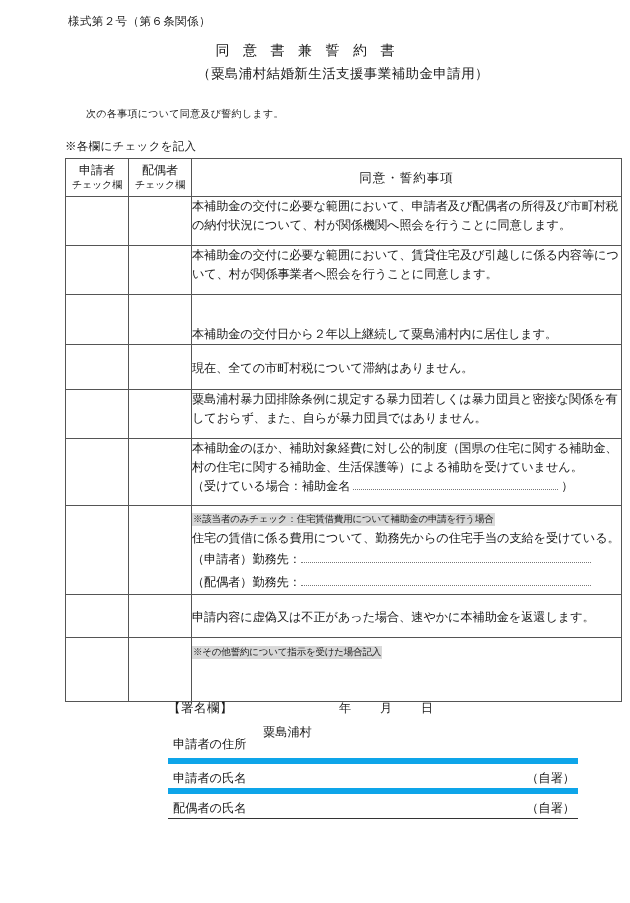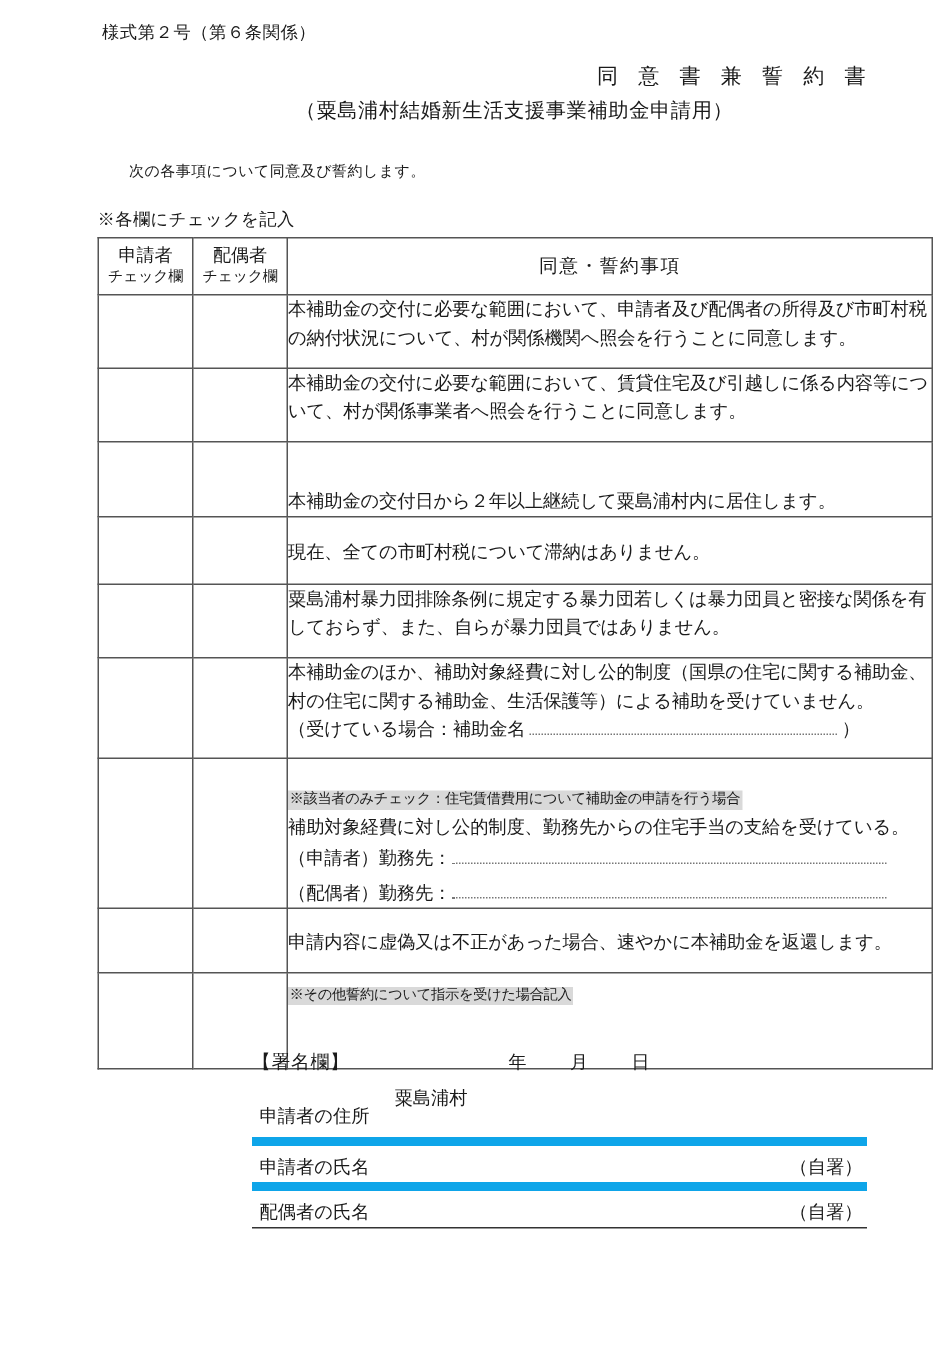--- a/index.html
+++ b/index.html
@@ -29,21 +29,21 @@
     left: 40px;
     top: 14px;
     font-size: 11.5px;
     letter-spacing: 0.4px;
     white-space: nowrap;
   }
   .doc-title {
     position: absolute;
     left: 0; top: 42px;
     width: 554px;
-    text-align: right;
+    text-align: center;
     font-size: 14px;
     letter-spacing: 5px;
     text-indent: 5px;
   }
   .doc-subtitle {
     position: absolute;
     left: 0; top: 65px;
     width: 630px;
     text-align: center;
     font-size: 13.5px;
@@ -250,23 +250,23 @@
             <span>（受けている場合：補助金名</span>
             <span class="dotline dot-short"></span>
             <span>）</span>
           </span>
         </td>
       </tr>
 
       <tr>
         <td class="check-cell" style="height:88px"></td>
         <td class="check-cell"></td>
-        <td class="cell-text" style="padding-top:16px">
+        <td class="cell-text" style="padding-top:3px">
           <span class="hl">※該当者のみチェック：住宅賃借費用について補助金の申請を行う場合</span>
-          <span class="sub-line" style="margin-top:1px">補助対象経費に対し公的制度、勤務先からの住宅手当の支給を受けている。</span>
+          <span class="sub-line" style="margin-top:1px">住宅の賃借に係る費用について、勤務先からの住宅手当の支給を受けている。</span>
           <span class="sub-line" style="margin-top:2px">
             <span>（申請者）勤務先：</span><span class="dotline dot-long"></span>
           </span>
           <span class="sub-line" style="margin-top:4px">
             <span>（配偶者）勤務先：</span><span class="dotline dot-long"></span>
           </span>
         </td>
       </tr>
 
       <tr>

